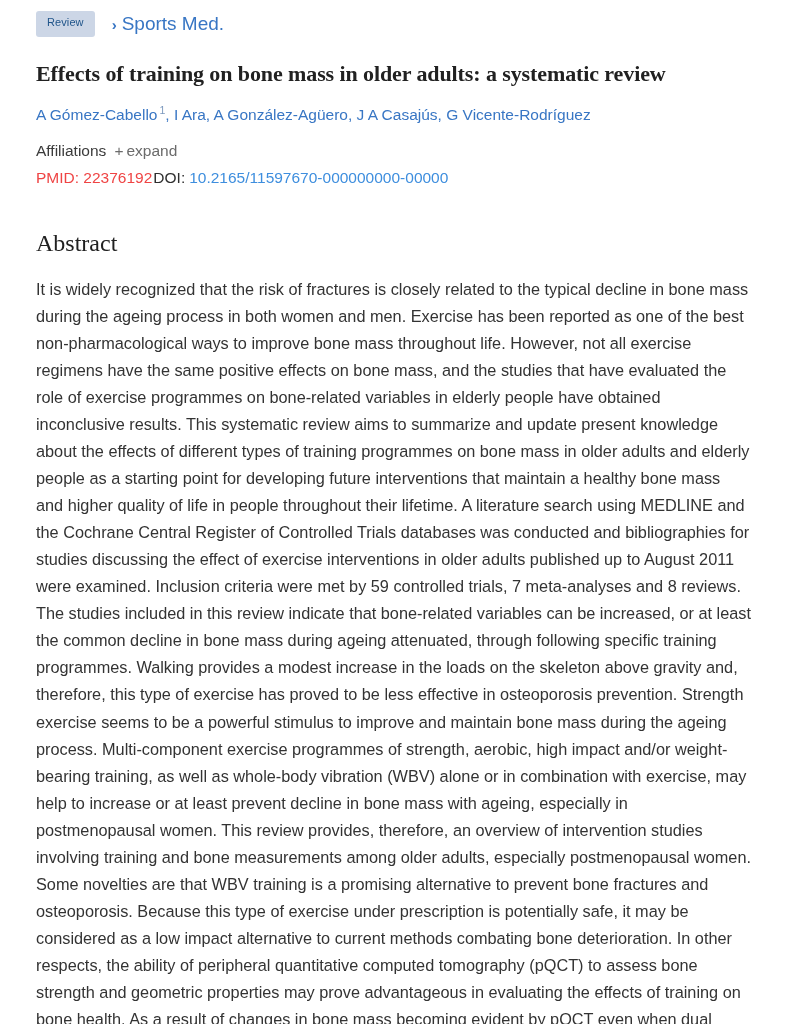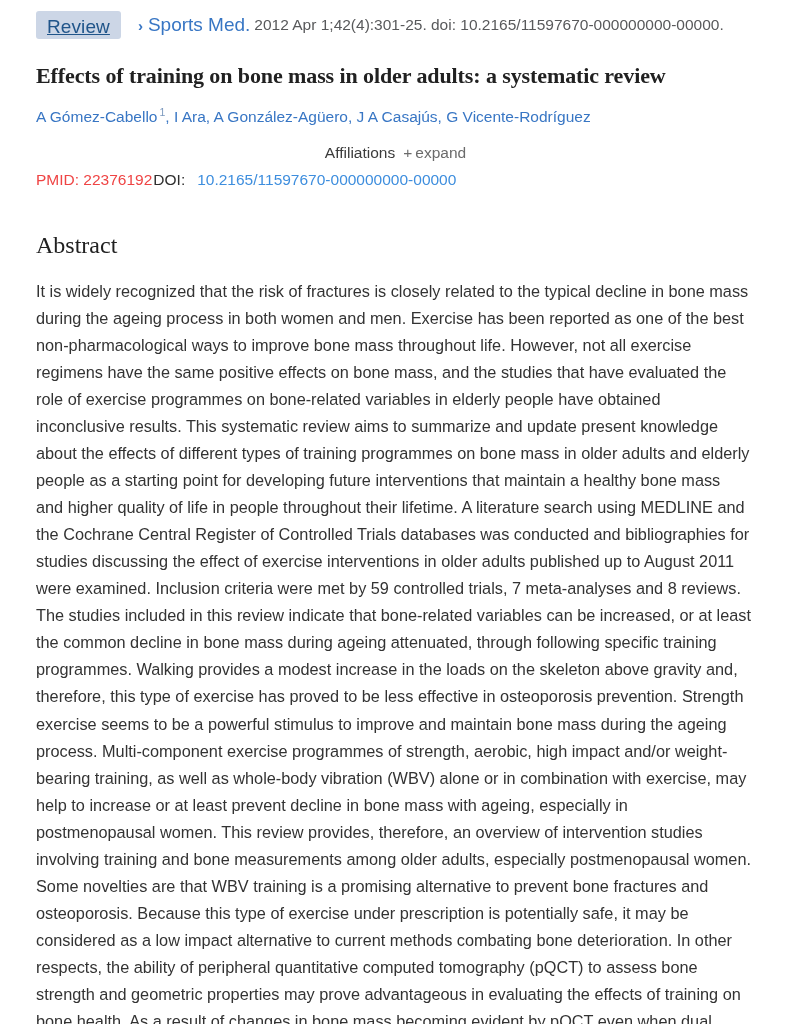--- a/index.html
+++ b/index.html
@@ -27,26 +27,25 @@
   .cite-row {
     display: flex;
     align-items: center;
     padding-top: 11px;
     white-space: nowrap;
   }
   .pub-type-badge {
     display: inline-block;
     background: #ccd6e6;
     color: #20558a;
-    font-size: 19px;
+    font-size: 11px;
     line-height: 1;
-    padding: 6px 11px 3px 11px;
+    padding: 6px 11px 9px 11px;
     border-radius: 3px;
     letter-spacing: 0.1px;
-    text-decoration: underline;
   }
   .cite-chevron {
     color: #3876c4;
     font-size: 15px;
     margin-left: 17px;
     margin-right: 5px;
     font-weight: 600;
   }
   .cite-journal {
     color: #3876c4;
@@ -83,21 +82,20 @@
     color: #7b98bd;
     vertical-align: super;
     margin-left: 2px;
   }
 
   
   .affil-row {
     margin-top: 16px;
     font-size: 15.5px;
     color: #3b3b3b;
-    text-align: center;
   }
   .affil-label { color: #3b3b3b; }
   .affil-plus {
     color: #6b6b6b;
     margin-left: 8px;
     margin-right: 3px;
   }
   .affil-expand {
     color: #6b6b6b;
   }
@@ -109,21 +107,21 @@
     color: #2e2e2e;
   }
   .id-pmid { color: #ef4444; }
   .id-doi-label {
     color: #2e2e2e;
     margin-left: 1px;
   }
   .id-doi-link {
     color: #3e8ede;
     text-decoration: none;
-    margin-left: 12px;
+    margin-left: 4px;
   }
 
   
   .abstract-heading {
     font-family: "Liberation Serif", serif;
     font-weight: normal;
     font-size: 24px;
     color: #212121;
     margin: 43px 0 0 0;
   }
@@ -138,21 +136,20 @@
 </style>
 </head>
 <body>
 
 <div class="page">
 
   <div class="cite-row">
     <span class="pub-type-badge">Review</span>
     <span class="cite-chevron">›</span>
     <a class="cite-journal" href="#">Sports Med.</a>
-    <span class="cite-rest">2012 Apr 1;42(4):301-25. doi: 10.2165/11597670-000000000-00000.</span>
   </div>
 
   <h1 class="article-title">Effects of training on bone mass in older adults: a systematic review</h1>
 
   <div class="authors">
     <span>A Gómez-Cabello</span><span class="author-sup">1</span><span>, I Ara, A González-Agüero, J A Casajús, G Vicente-Rodríguez</span>
   </div>
 
   <div class="affil-row">
     <span class="affil-label">Affiliations</span><span class="affil-plus">+</span><span class="affil-expand">expand</span>

